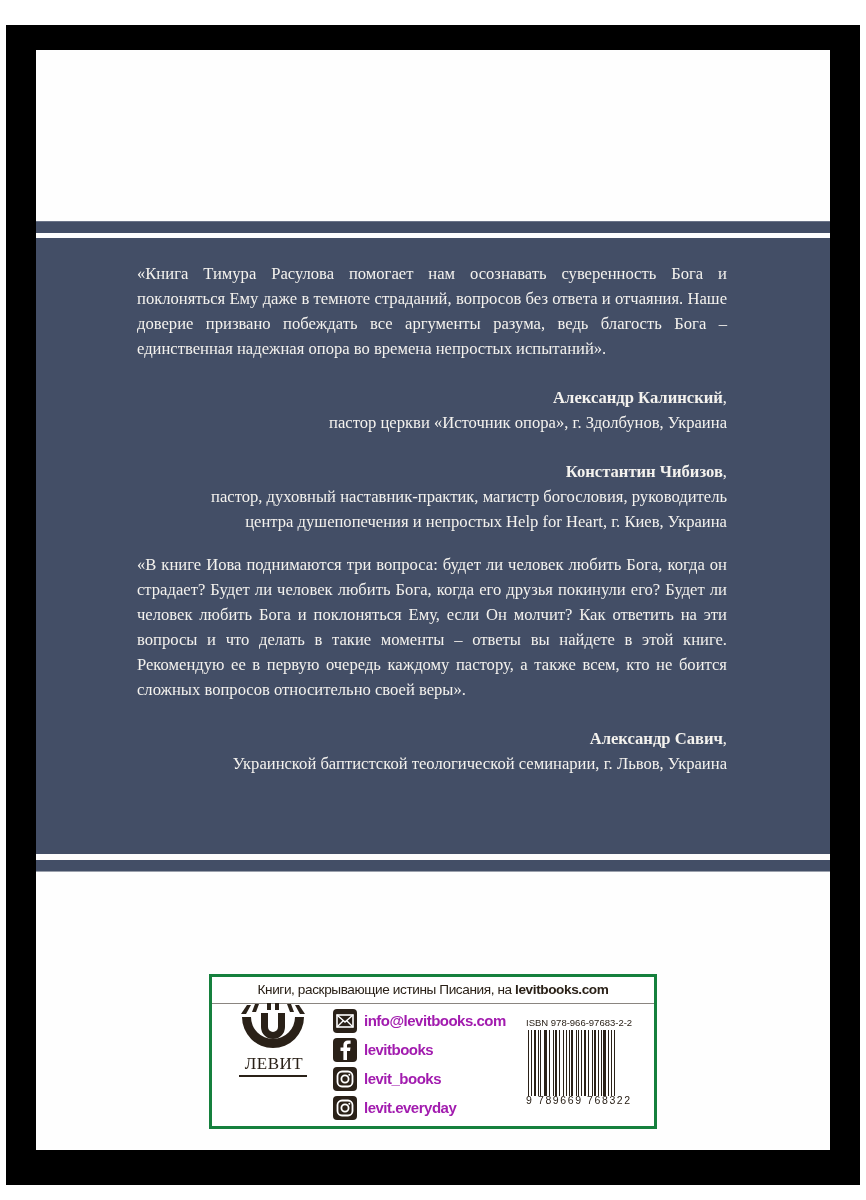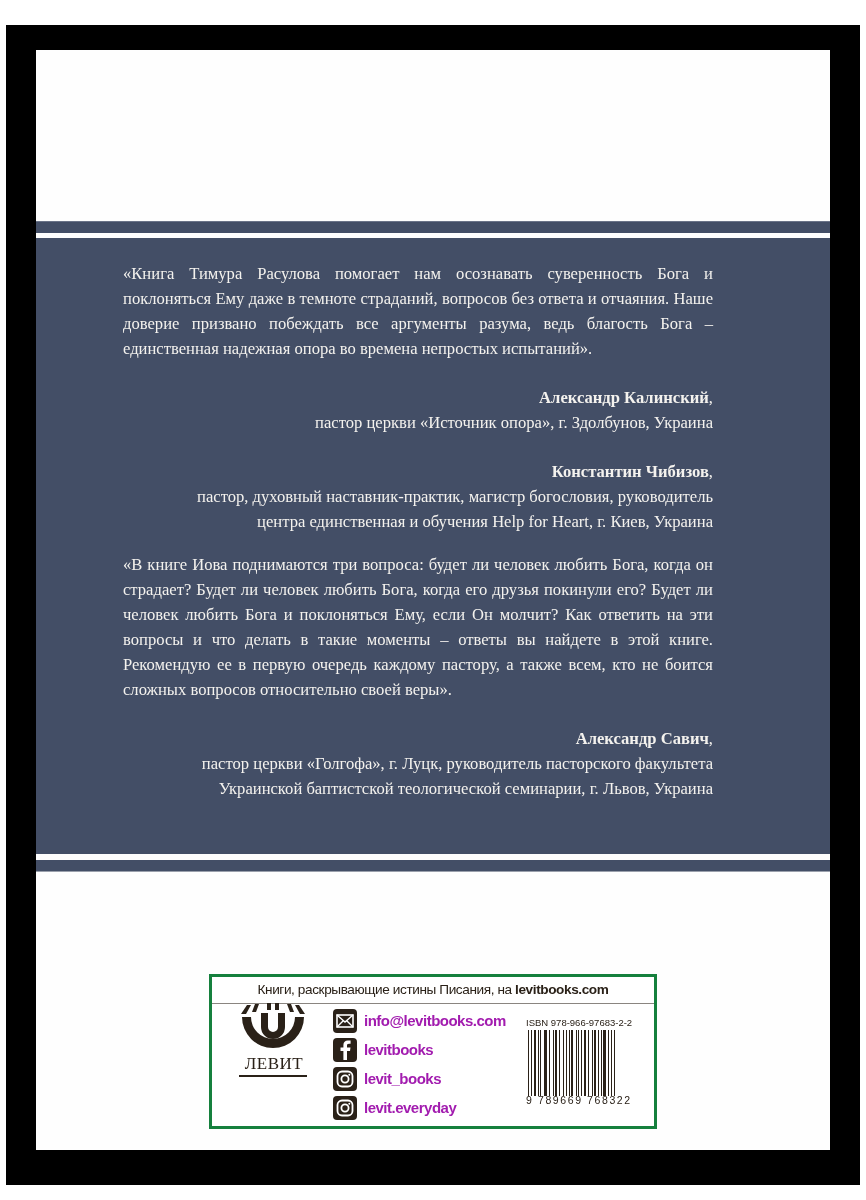--- a/index.html
+++ b/index.html
@@ -3,21 +3,21 @@
 <meta charset="utf-8">
 <style>
   html, body { margin:0; padding:0; }
   body { width:866px; height:1200px; background:#ffffff; position:relative; overflow:hidden; font-family:"Liberation Serif", serif; }
   .frame { position:absolute; left:6px; top:25px; width:854px; height:1160px; background:#000000; }
   .page { position:absolute; left:36px; top:50px; width:794px; height:1100px; background:#fefefe; overflow:hidden; }
   .band { position:absolute; left:0; width:794px; background:#434e66; }
   .band-top { top:171px; height:11px; border-top:1px solid #6a7388; }
   .band-bottom { top:810px; height:11px; border-bottom:1px solid #9aa0ac; }
   .panel { position:absolute; left:0; top:188px; width:794px; height:616px; background:#434e66; }
-  .content { position:absolute; left:87px; top:23px; width:590px; color:#f4f2ee; font-family:"Liberation Serif", serif; font-size:16.6px; line-height:25px; }
+  .content { position:absolute; left:101px; top:23px; width:590px; color:#f4f2ee; font-family:"Liberation Serif", serif; font-size:16.6px; line-height:25px; }
   .quote { text-align:justify; text-align-last:left; margin:0; }
   .sig { text-align:right; margin:0; }
   .sig-name { font-weight:bold; margin-top:24px; }
   .block { margin-bottom:18px; }
   .infobox { position:absolute; left:173px; top:924px; width:442px; height:149px; border:3px solid #15803d; background:#fff; color:#2a2118; font-family:"Liberation Sans", sans-serif; }
   .infobox-header { height:26px; border-bottom:1px solid #8a8580; text-align:center; font-size:13.6px; line-height:26px; letter-spacing:-0.4px; }
   .infobox-header b { font-weight:bold; }
   .logo { position:absolute; left:26px; top:26px; width:70px; }
   .logo-text { position:absolute; left:27px; top:77px; width:70px; text-align:center; font-family:"Liberation Serif", serif; font-size:17px; color:#2a2118; letter-spacing:0.5px; }
   .logo-line { position:absolute; left:27px; top:98px; width:68px; height:2px; background:#2a2118; }
@@ -44,27 +44,26 @@
 
       <div class="block">
         <p class="quote">«Книга Тимура Расулова помогает нам осознавать суверенность Бога и поклоняться Ему даже в темноте страданий, вопросов без ответа и отчаяния. Наше доверие призвано побеждать все аргументы разума, ведь благость Бога – единственная надежная опора во времена непростых испытаний».</p>
         <p class="sig sig-name"><span>Александр Калинский</span><span style="font-weight:normal">,</span></p>
         <p class="sig">пастор церкви «Источник опора», г. Здолбунов, Украина</p>
       </div>
 
       <div class="block">
         <p class="sig sig-name"><span>Константин Чибизов</span><span style="font-weight:normal">,</span></p>
         <p class="sig">пастор, духовный наставник-практик, магистр богословия, руководитель</p>
-        <p class="sig">центра единственная и обучения Help for Heart, г. Киев, Украина</p>
+        <p class="sig">центра душепопечения и непростых Help for Heart, г. Киев, Украина</p>
       </div>
 
       <div class="block">
         <p class="quote">«В книге Иова поднимаются три вопроса: будет ли человек любить Бога, когда он страдает? Будет ли человек любить Бога, когда его друзья покинули его? Будет ли человек любить Бога и поклоняться Ему, если Он молчит? Как ответить на эти вопросы и что делать в такие моменты – ответы вы найдете в этой книге. Рекомендую ее в первую очередь каждому пастору, а также всем, кто не боится сложных вопросов относительно своей веры».</p>
         <p class="sig sig-name"><span>Александр Савич</span><span style="font-weight:normal">,</span></p>
-        <p class="sig">пастор церкви «Голгофа», г. Луцк, руководитель пасторского факультета</p>
         <p class="sig">Украинской баптистской теологической семинарии, г. Львов, Украина</p>
       </div>
 
     </div>
   </div>
 
   <div class="band band-bottom"></div>
 
   <div class="infobox">
     <div class="infobox-header">

